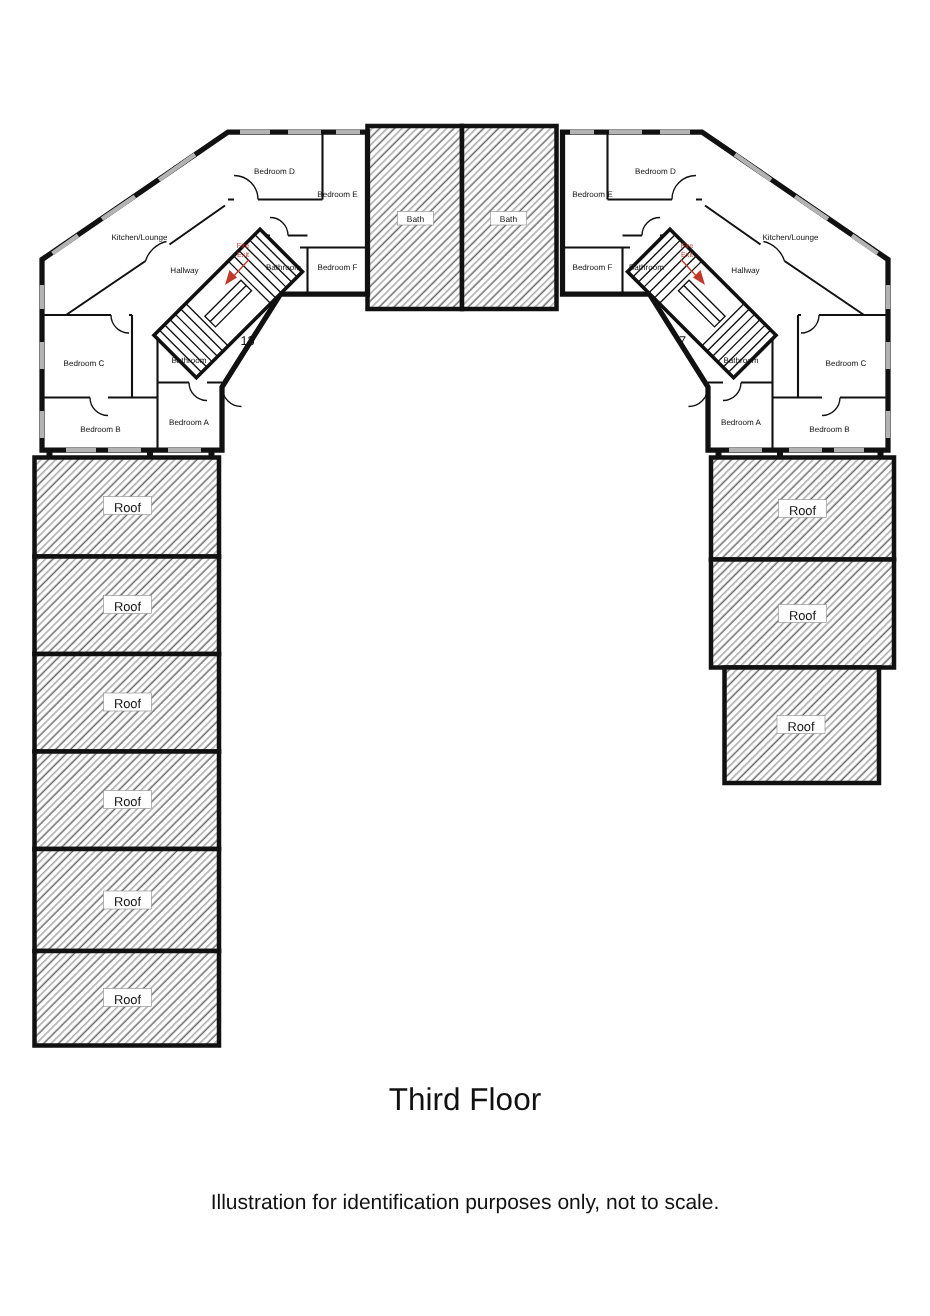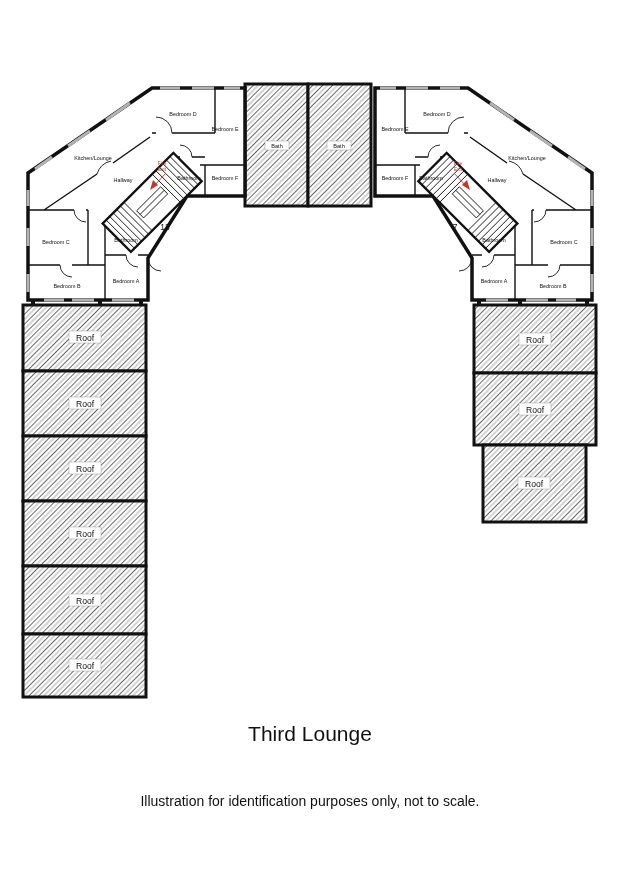--- a/index.html
+++ b/index.html
@@ -179,16 +179,16 @@
     <text class="roof-lbl" x="85" y="669">Roof</text>
     <rect x="519" y="333" width="32" height="12" fill="#ffffff" stroke="#888" stroke-width="0.4"></rect>
     <text class="roof-lbl" x="535" y="343">Roof</text>
     <rect x="519" y="403" width="32" height="12" fill="#ffffff" stroke="#888" stroke-width="0.4"></rect>
     <text class="roof-lbl" x="535" y="413">Roof</text>
     <rect x="518" y="477" width="32" height="12" fill="#ffffff" stroke="#888" stroke-width="0.4"></rect>
     <text class="roof-lbl" x="534" y="487">Roof</text>
   </g>
 </svg>
 
-<div class="footer-title">Third Lounge</div>
+<div class="footer-title">Third Floor</div>
 <div class="footer-note">Illustration for identification purposes only, not to scale.</div>
 
 </div>
 
 </body></html>

